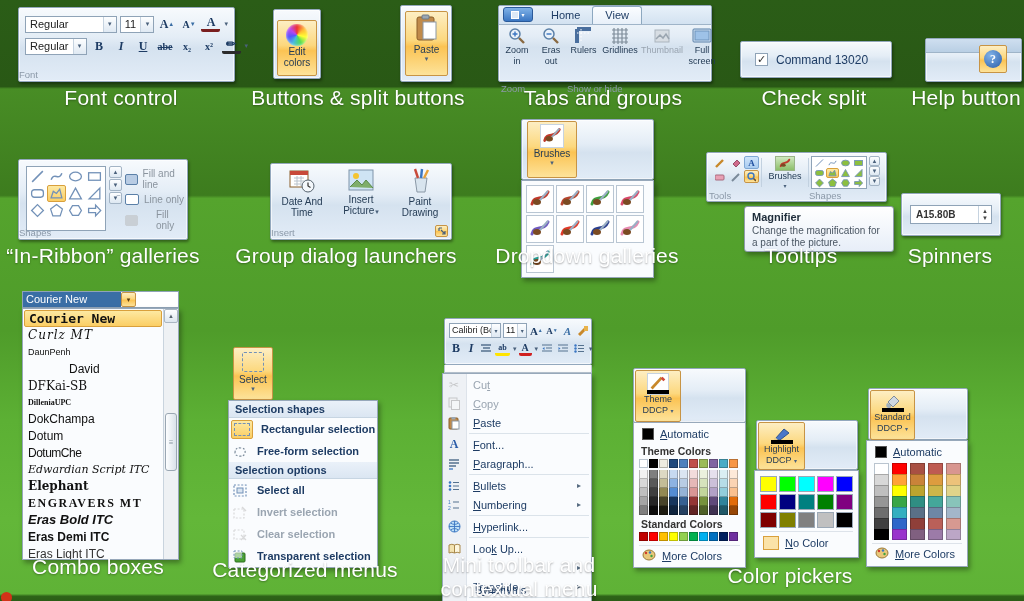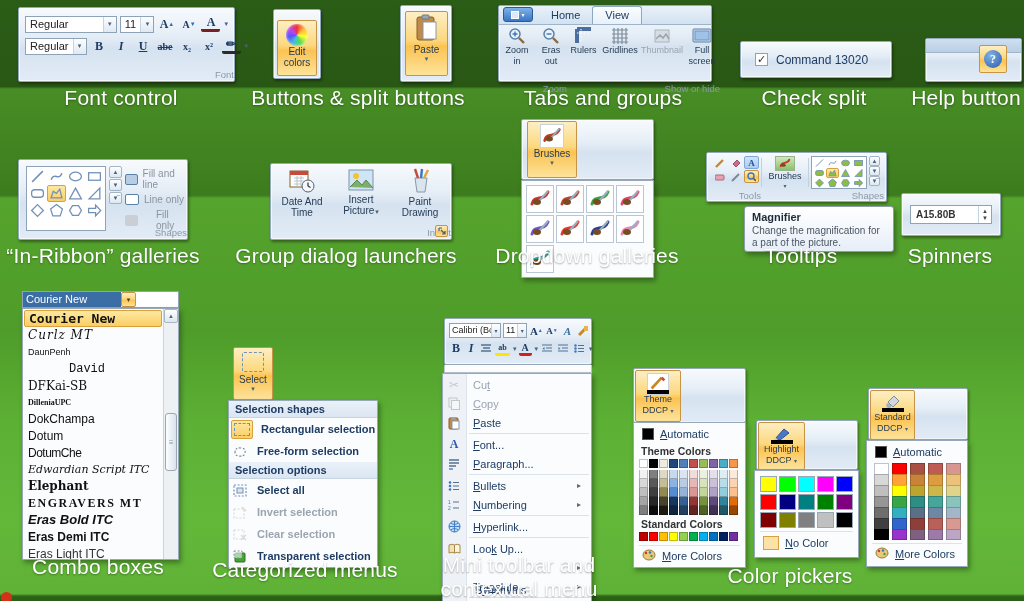--- a/index.html
+++ b/index.html
@@ -18,21 +18,21 @@
     position:absolute;
     background:linear-gradient(180deg,#f7fafd 0%,#e4edf6 40%,#d5e2ef 55%,#e2ecf7 100%);
     border:1px solid #93a8bd; border-radius:2px;
     box-shadow:1px 2px 3px rgba(0,0,0,.4), inset 0 0 0 1px rgba(255,255,255,.65);
   }
   .ui-label {
     position:absolute; transform:translateX(-50%);
     color:#fff; font-size:21px; letter-spacing:.2px; white-space:nowrap;
     text-shadow:0 1px 2px rgba(0,0,0,.35); text-align:center;
   }
-  .grp { position:absolute; left:0; right:0; bottom:1px; text-align:right;
+  .grp { position:absolute; left:0; right:0; bottom:1px; text-align:left;
          font-size:9.5px; color:#8b99a8; }
   .combo { display:flex; align-items:stretch; background:#fff;
            border:1px solid #8fa3b7; height:17px; font-size:11px; color:#222; }
   .combo .cval { flex:1; padding:1px 4px; white-space:nowrap; overflow:hidden; }
   .combo .carr { width:13px; display:flex; align-items:center; justify-content:center;
                  font-size:7px; color:#4a617c; border-left:1px solid #c6d3e0;
                  background:linear-gradient(180deg,#fdfeff,#dfe9f3); }
   .gbtn { height:18px; min-width:19px; padding:0 2px; display:flex; align-items:center;
           justify-content:center; font-family:"Liberation Serif",serif; font-weight:bold;
           font-size:12px; color:#1e3c64; border-radius:2px; }
@@ -59,21 +59,21 @@
            font-size:11px; font-weight:bold; color:#1e3c64; padding:2px 6px; }
 
   
   .fl-item { height:16.8px; display:flex; align-items:center; padding:0 4px;
              color:#111; overflow:hidden; white-space:nowrap; }
   .fl-item.sel { background:linear-gradient(180deg,#fde9a2,#fbce64);
                  border:1px solid #d9a03c; border-radius:2px; }
   .f-mono  { font-family:"DejaVu Sans Mono",monospace; font-size:13px; font-weight:bold; }
   .f-curlz { font-family:"DejaVu Serif",serif; font-style:italic; font-size:12px; letter-spacing:1px; }
   .f-tiny  { font-size:9px; }
-  .f-serif { font-family:Liberation Mono, monospace; font-size:12px;padding-left:45px; }
+  .f-serif { font-family:Liberation Sans, sans-serif; font-size:12px;padding-left:45px; }
   .f-kai   { font-family:"DejaVu Serif",serif; font-size:12px; }
   .f-upc   { font-family:"Liberation Serif",serif; font-weight:bold; font-size:8px; }
   .f-sans  { font-size:12px; }
   .f-sansc { font-size:12px; letter-spacing:-.5px; }
   .f-script{ font-family:"DejaVu Serif",serif; font-style:italic; font-size:11px; }
   .f-eleph { font-family:"DejaVu Serif",serif; font-weight:bold; font-size:12px; }
   .f-engr  { font-family:"Liberation Serif",serif; font-weight:bold; font-size:12px; letter-spacing:1.5px; }
   .f-erasb { font-weight:bold; font-style:italic; font-size:13px; }
   .f-erasd { font-weight:bold; font-size:12px; }
   .f-erasl { font-size:12px; color:#333; }

